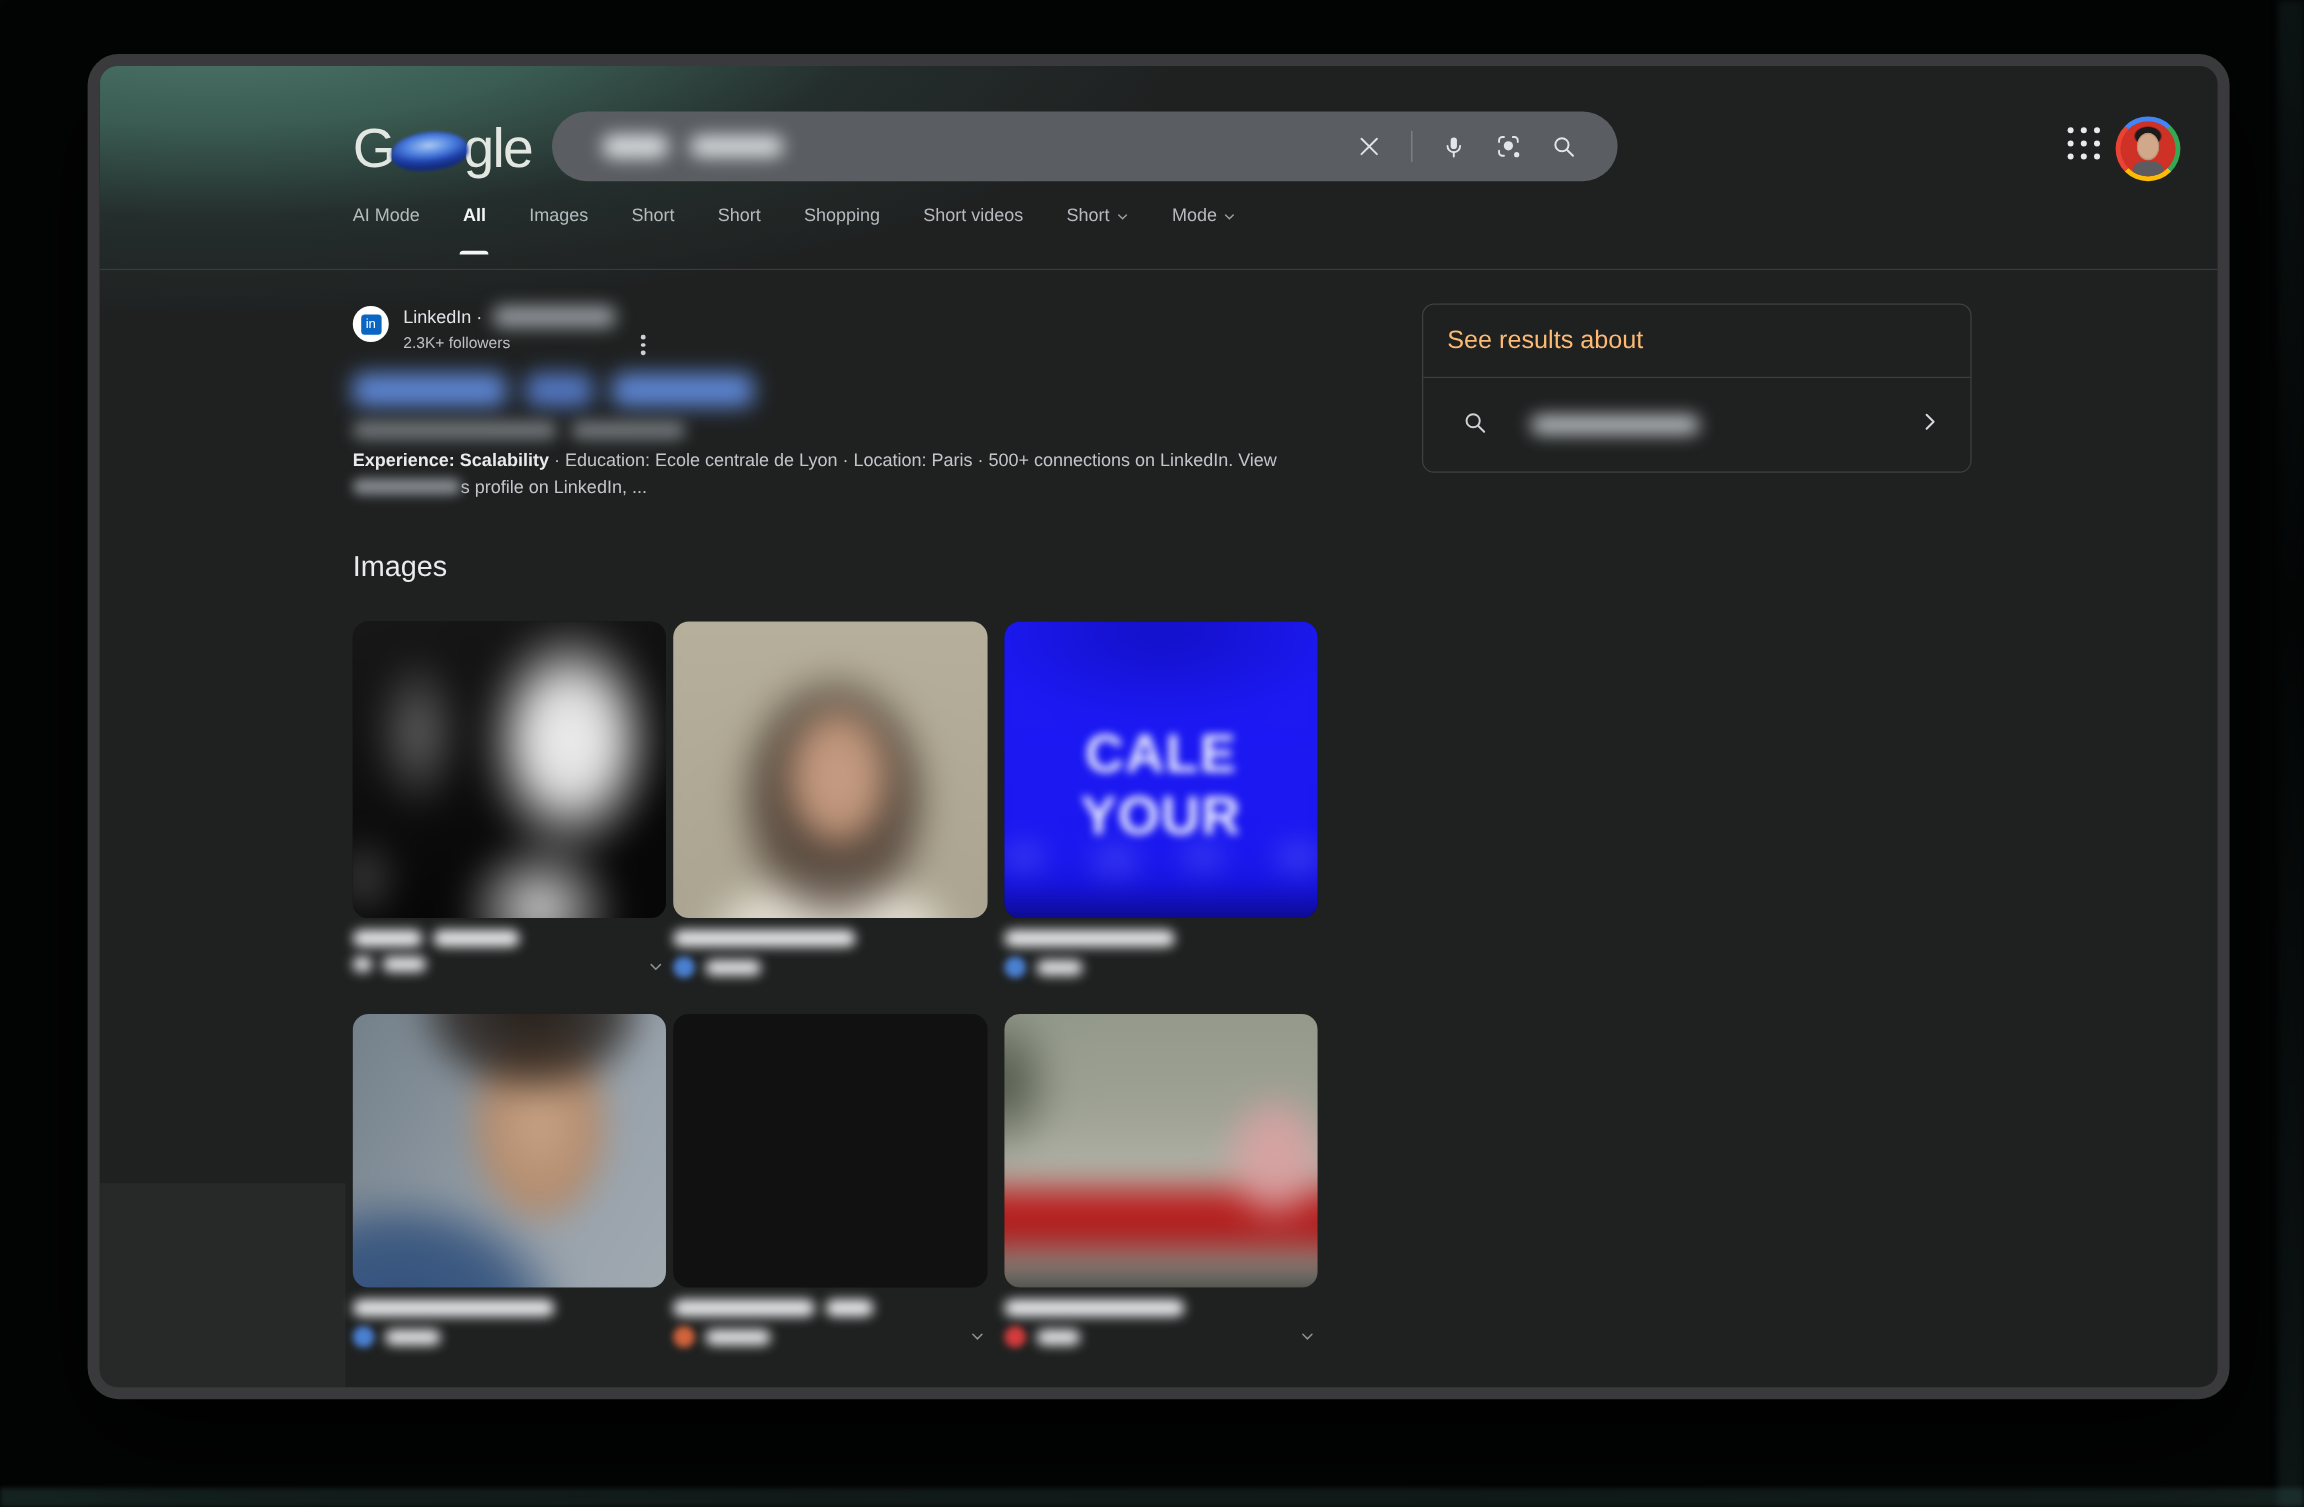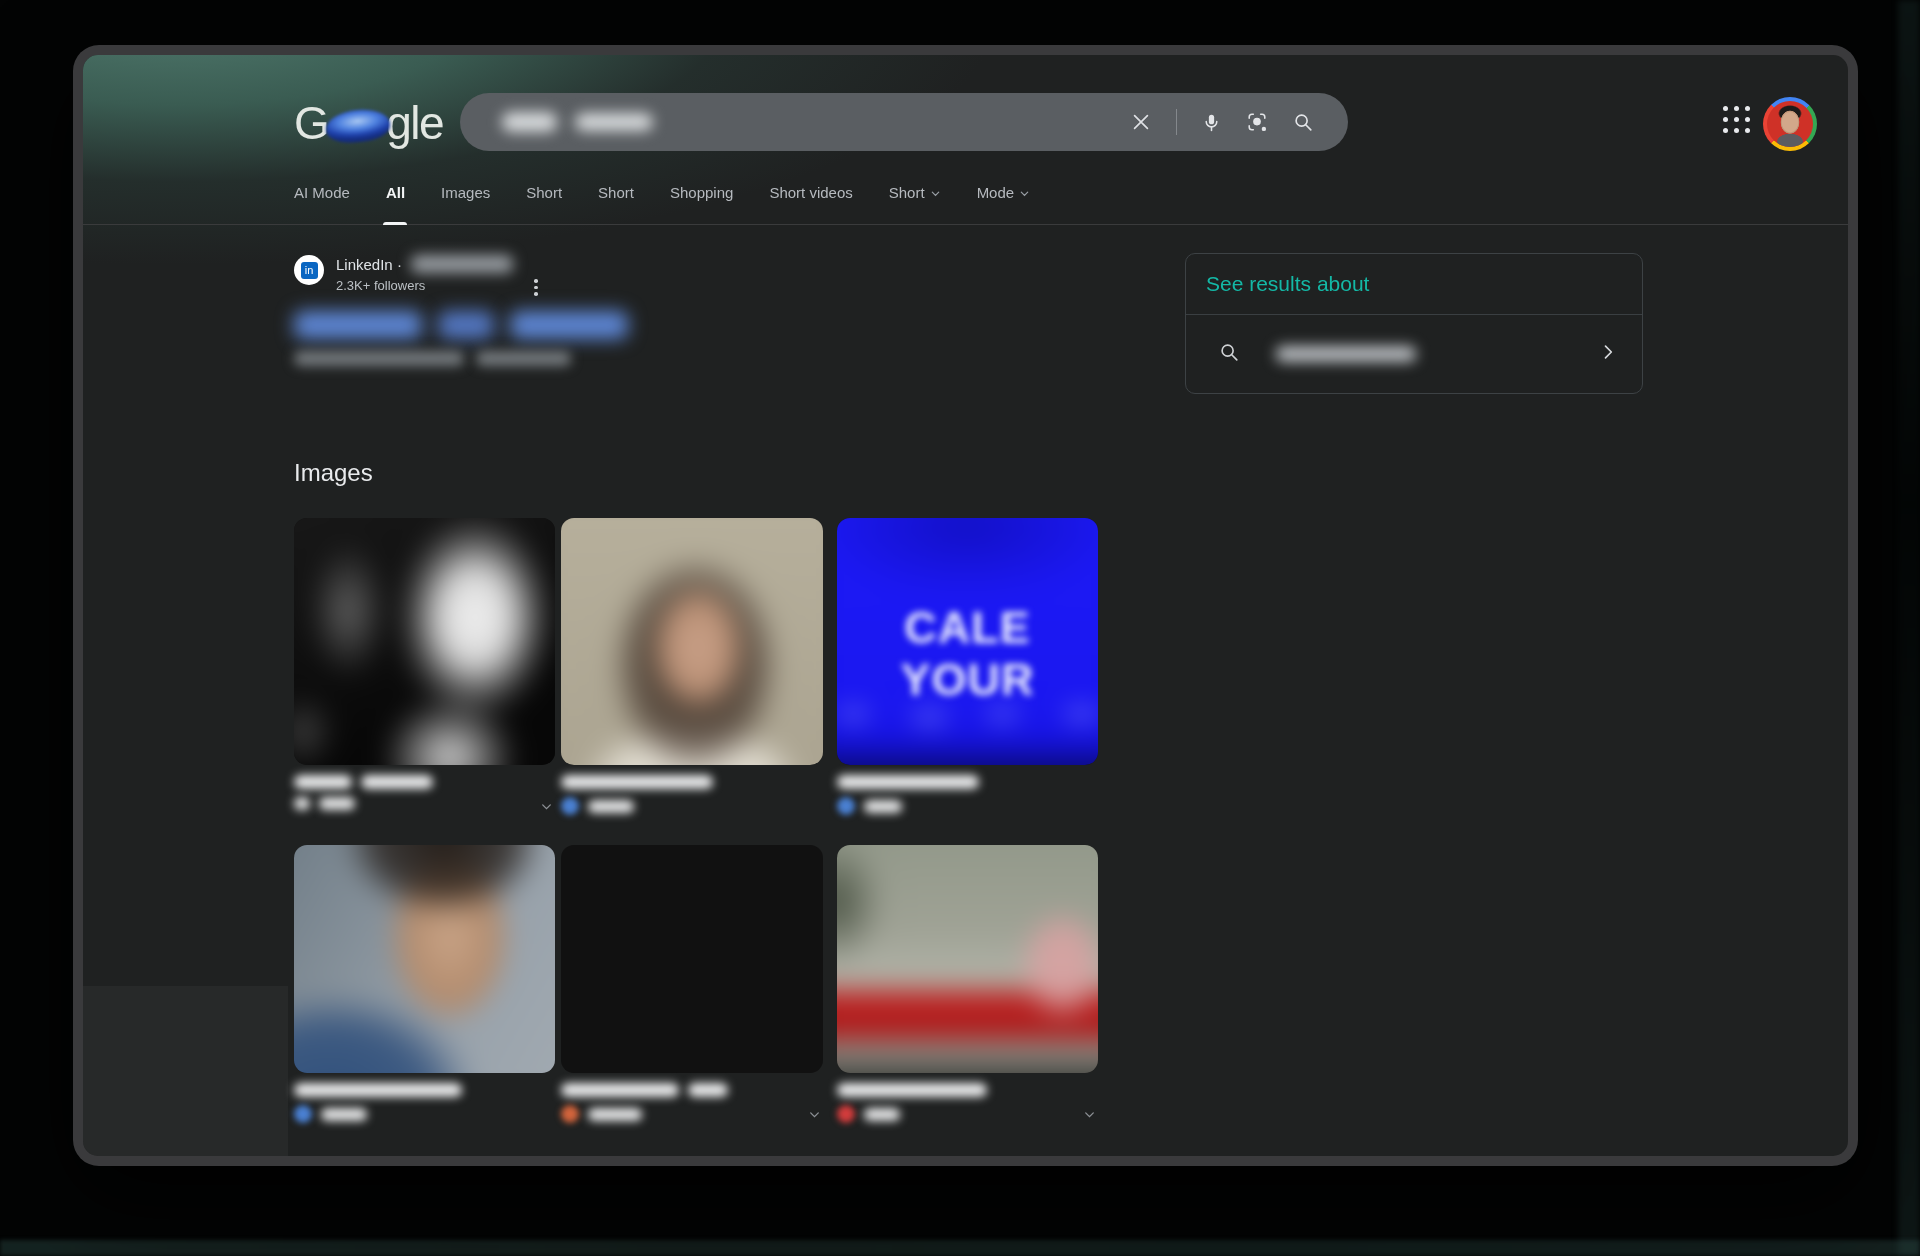--- a/index.html
+++ b/index.html
@@ -50,21 +50,21 @@
     display:flex; align-items:center; justify-content:center; }
   .avatar-photo { width:46px; height:46px; border-radius:50%; overflow:hidden; position:relative;
     background:#cf3127; filter:blur(.4px); }
   .avatar-photo::before { content:""; position:absolute; inset:0;
     background:
       radial-gradient(20px 12px at 50% 88%, #5c5c60 0 62%, transparent 66%),
       radial-gradient(13px 16px at 50% 46%, #d2a88a 0 60%, #b98d6f 70%, transparent 74%),
       radial-gradient(17px 12px at 50% 27%, #1d1b1a 0 60%, transparent 70%); }
 
   
-  .tabs-row { position:absolute; left:211px; top:127px; height:43px; display:flex; gap:36px; align-items:flex-start; }
+  .tabs-row { position:absolute; left:211px; top:114px; height:43px; display:flex; gap:36px; align-items:flex-start; }
   .tab { position:relative; height:43px; display:flex; align-items:flex-start; gap:5px;
     font-size:15px; color:#b6babf; cursor:pointer; padding-top:2px; }
   .tab.active { color:#f3f5f6; font-weight:700; }
   .tab .tab-underline { position:absolute; left:50%; transform:translateX(-50%); bottom:0;
     width:24px; height:3px; border-radius:3px 3px 0 0; background:#f3f5f6; }
   .tab svg { margin-top:4px; }
   .tabs-divider { position:absolute; left:0; right:0; top:169px; height:1px; background:#3a3b3c; }
 
   
   .blob { display:inline-block; border-radius:7px; }
@@ -91,21 +91,21 @@
 
   .result-desc { position:absolute; left:211px; top:317px; width:774px;
     font-size:15px; line-height:23px; color:#c2c6ca; }
   .result-desc b { color:#e8eaed; }
   .name-blob { width:90px; height:13px; background:#898f94; filter:blur(5px);
     border-radius:6px; vertical-align:-1px; }
 
   
   .side-card { position:absolute; left:1102px; top:198px; width:458px; height:141px;
     border:1px solid #3d4245; border-radius:10px; }
-  .side-card-title { padding:18px 20px 0 20px; font-size:21px; color:#14b8a6; }
+  .side-card-title { padding:18px 20px 0 20px; font-size:21px; color:#fdba74; }
   .side-card-divider { position:absolute; left:0; right:0; top:60px; height:1px; background:#3a3f42; }
   .side-card-row { position:absolute; left:0; right:0; top:61px; bottom:0; display:flex;
     align-items:center; cursor:pointer; }
   .side-card-row .sc-search { margin-left:32px; }
   .sc-blob { width:140px; height:16px; background:#b9bdc1; filter:blur(7px); margin-left:36px; }
   .sc-chevron { position:absolute; right:24px; top:50%; transform:translateY(-50%); }
 
   
   .images-heading { position:absolute; left:211px; top:404px; font-size:24px; color:#e9ebed; }
   .img-card { position:absolute; cursor:pointer; }
@@ -289,20 +289,23 @@
     <div class="result-title">
       <span class="blob t-blob" style="width:128px;background:#5d86d4"></span>
       <span class="blob t-blob" style="width:56px;background:#5377c2"></span>
       <span class="blob t-blob" style="width:118px;background:#5d86d4"></span>
     </div>
     <div class="result-subtitle">
       <span class="blob s-blob" style="width:170px"></span>
       <span class="blob s-blob" style="width:95px"></span>
     </div>
 
+    <div class="result-desc">
+      <b>Experience: Scalability</b><span> · Education: Ecole centrale de Lyon · Location: Paris · 500+ connections on LinkedIn. View </span><span class="blob name-blob"></span><span>s profile on LinkedIn, ...</span>
+    </div>
 
     <div class="side-card">
       <div class="side-card-title">See results about</div>
       <div class="side-card-divider"></div>
       <div class="side-card-row">
         <span class="sc-search">
           <svg width="22" height="22" viewBox="0 0 24 24" fill="none">
             <circle cx="10.5" cy="10.5" r="6" stroke="#cfd2d5" stroke-width="1.8"></circle>
             <path d="M15 15 L20.5 20.5" stroke="#cfd2d5" stroke-width="1.8" stroke-linecap="round"></path>
           </svg>

